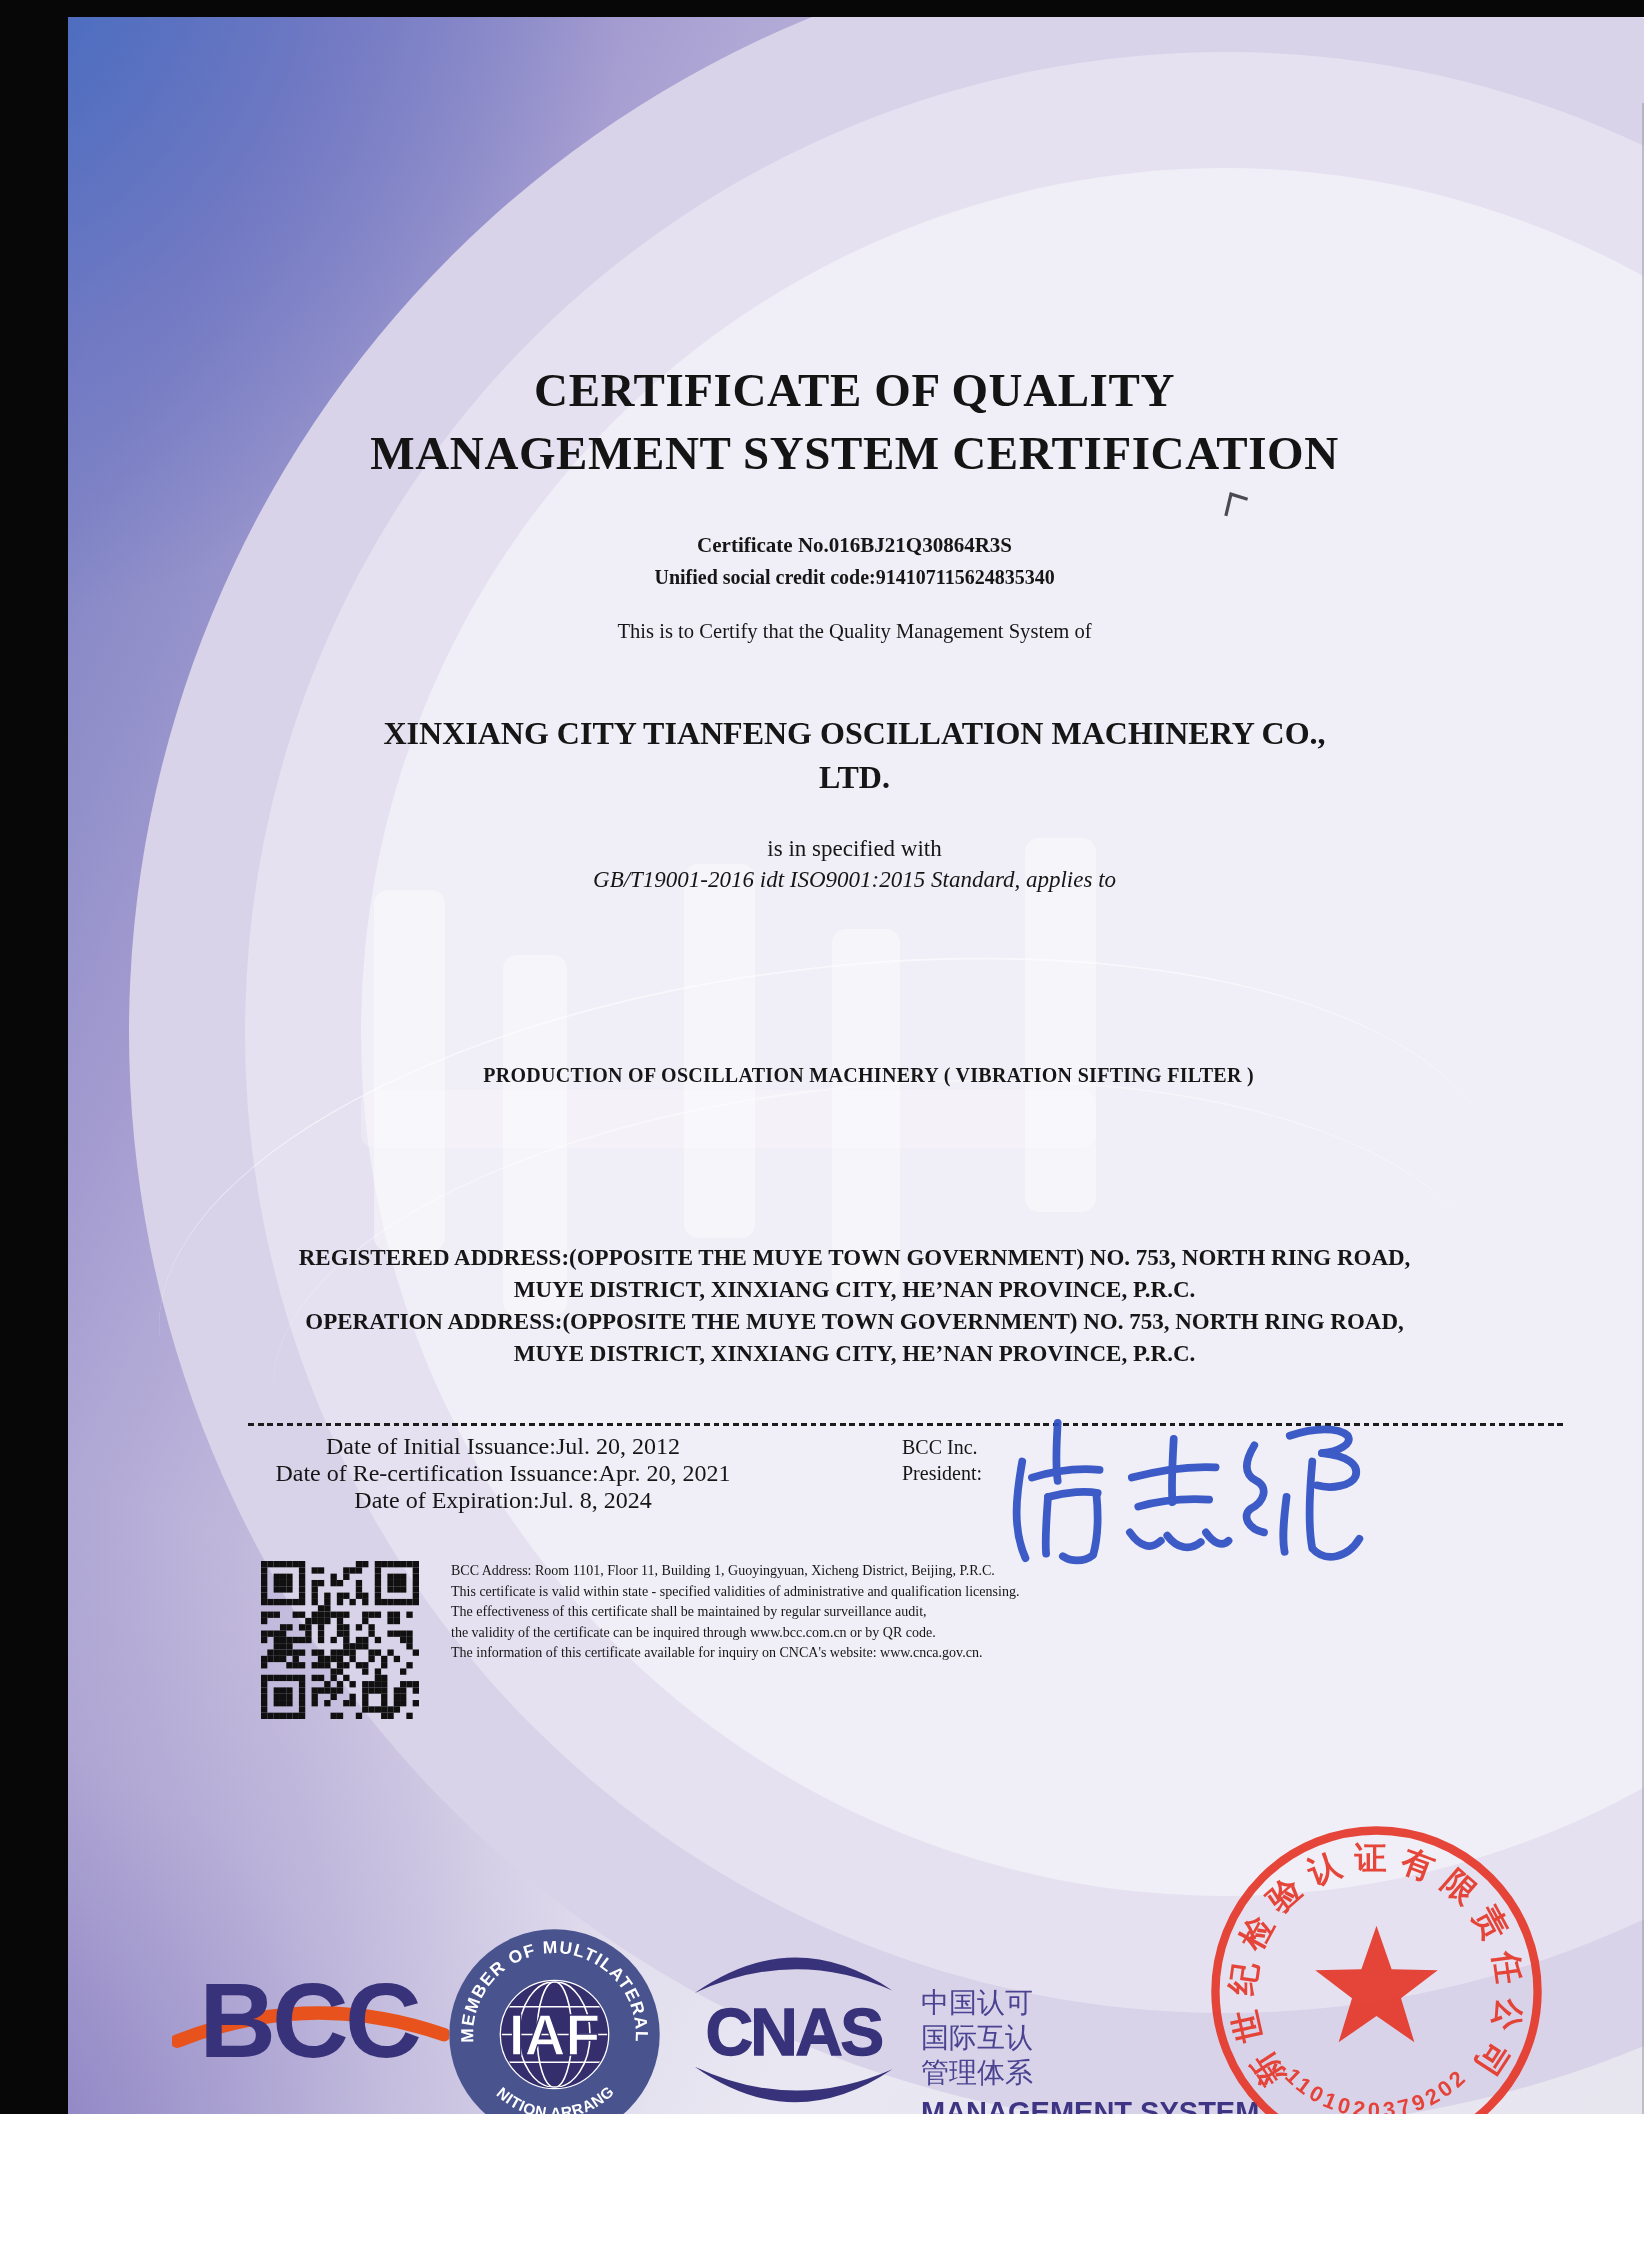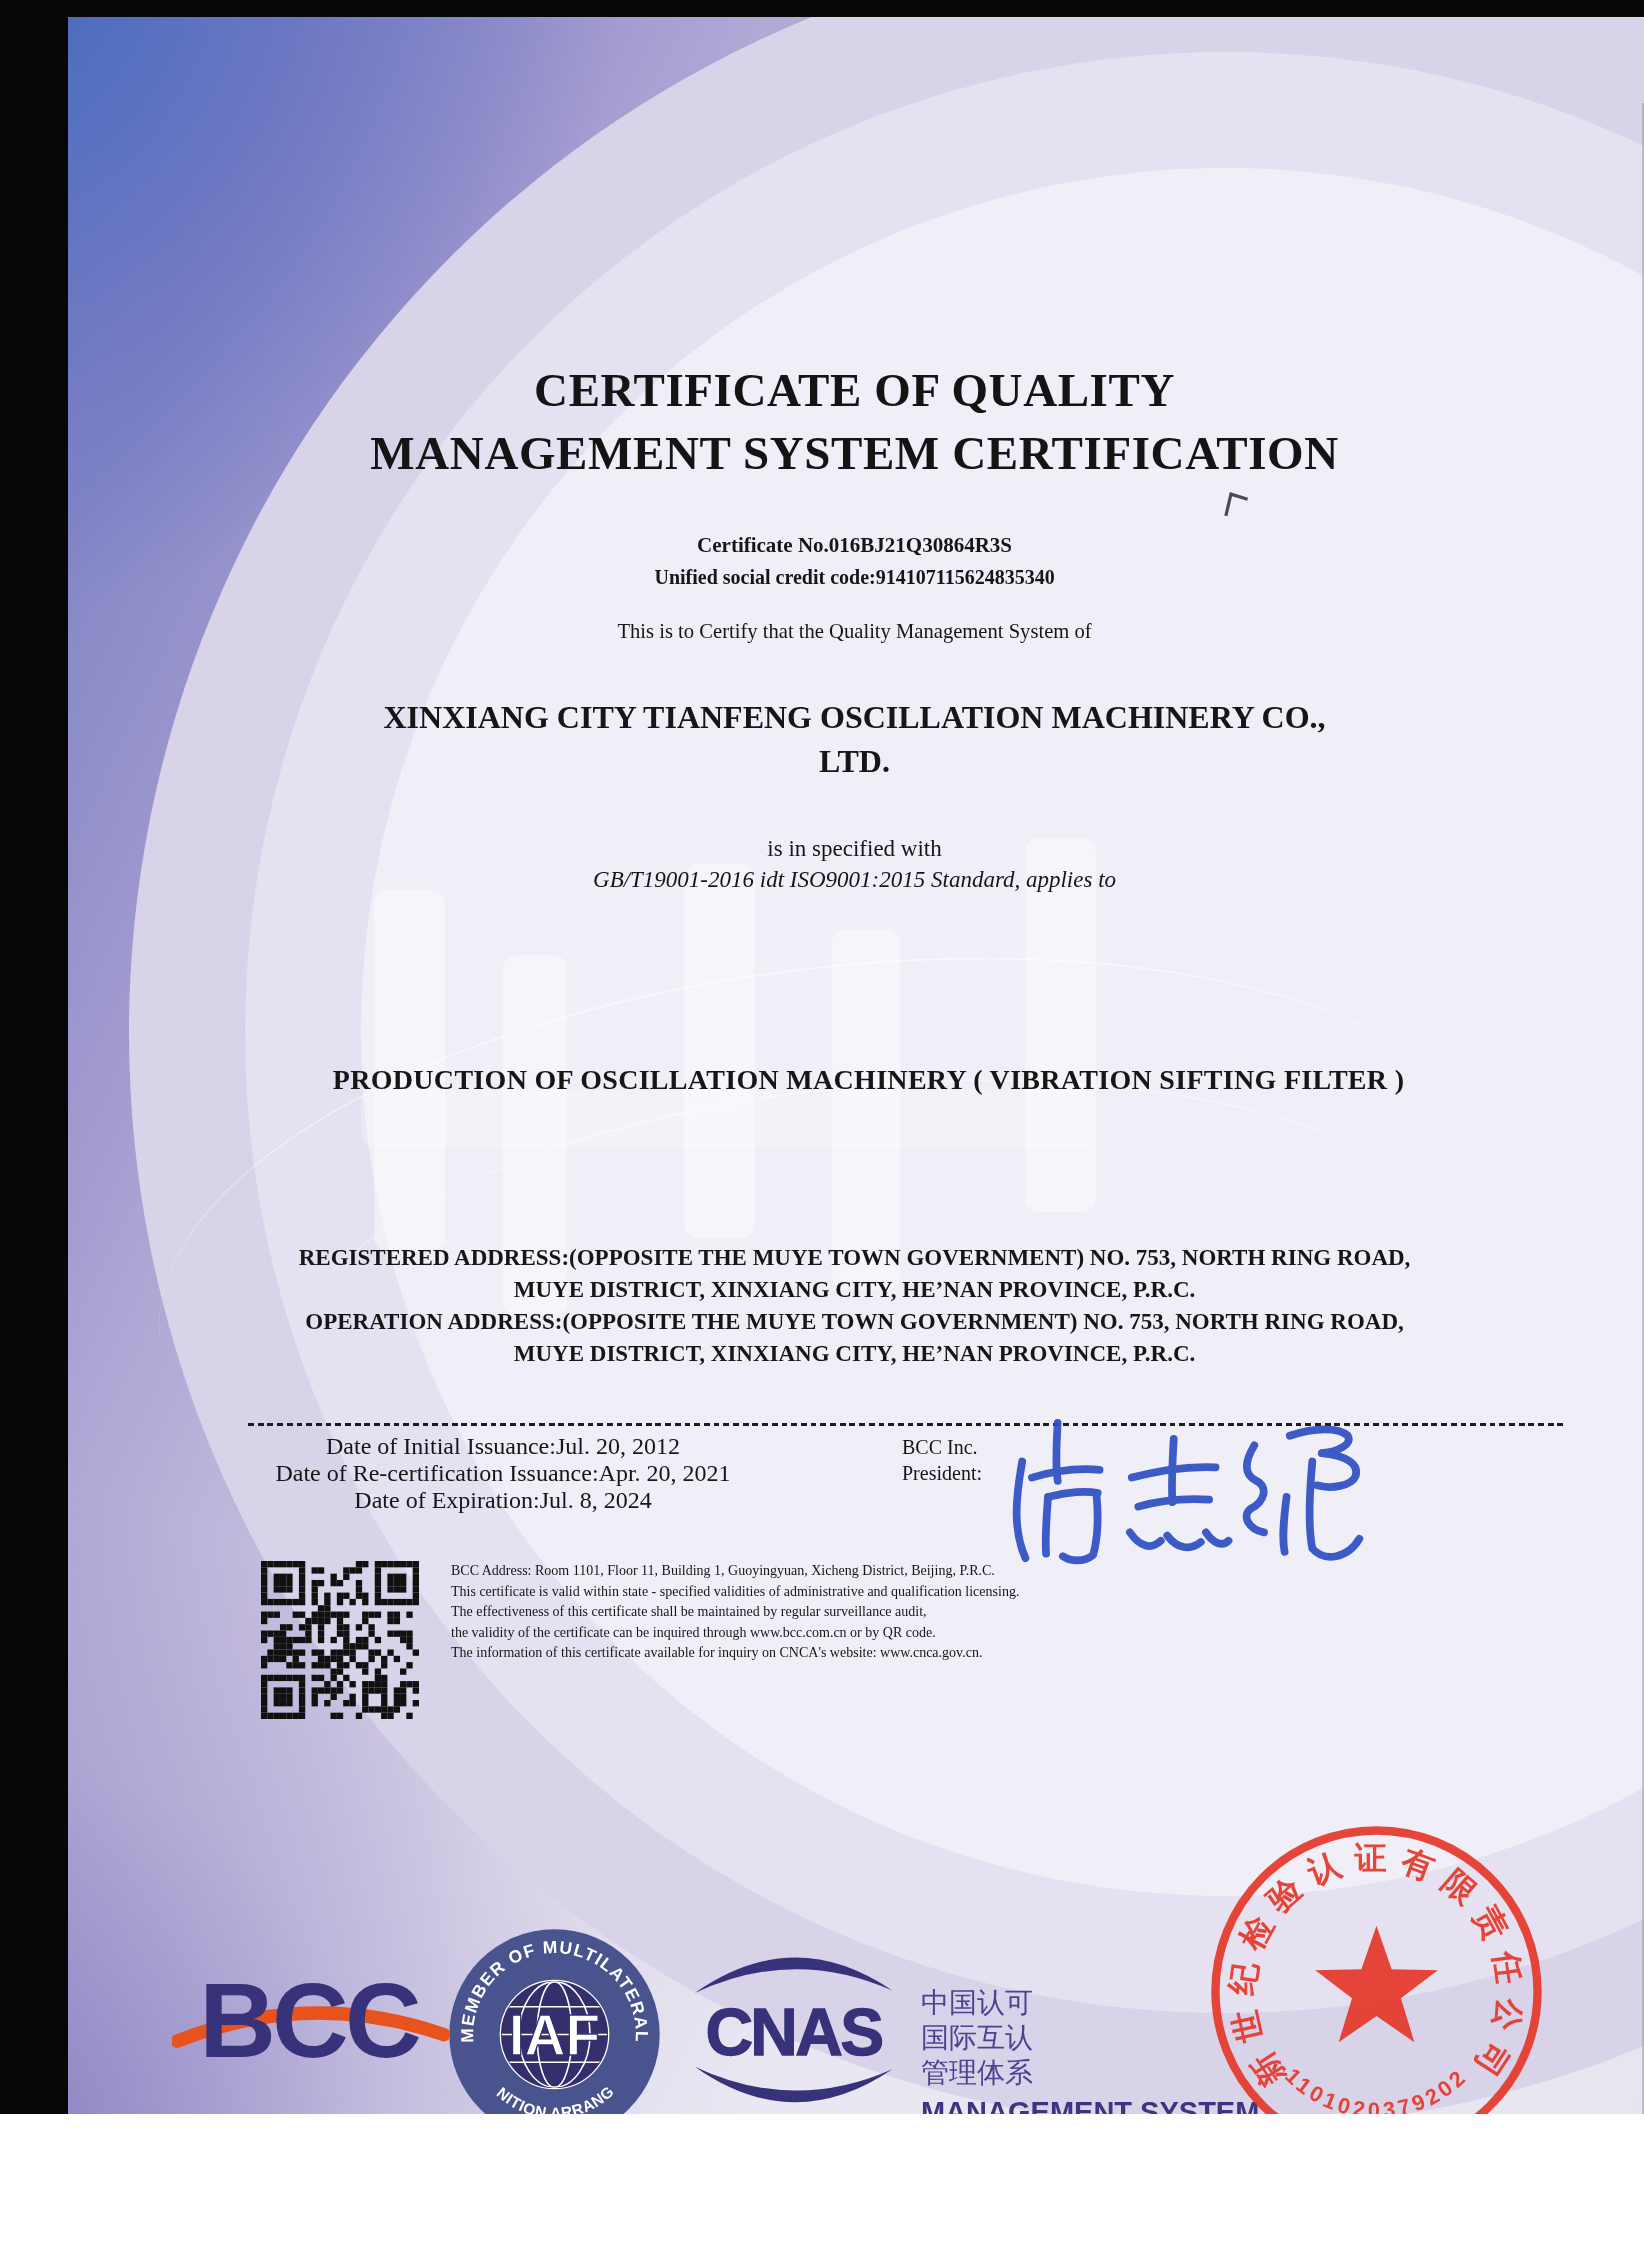--- a/index.html
+++ b/index.html
@@ -20,24 +20,24 @@
   .edge-top{left:0;top:0;width:1645px;height:17px;background:#070707;}
   .edge-left{left:0;top:0;width:68px;height:2261px;background:#070707;}
   .edge-right{right:0;top:103px;width:3.2px;height:2064px;background:rgba(140,140,152,.45);}
   
   .cline{left:68px;right:3.9px;text-align:center;}
   .title{top:359px;font-size:47px;font-weight:bold;line-height:63px;letter-spacing:0.6px;color:#141414;}
   .certno{top:533px;font-size:21px;font-weight:bold;}
   .credit{top:566px;font-size:20px;font-weight:bold;}
   .certify{top:620px;font-size:20.6px;}
   .company{top:695px;font-size:32px;font-weight:bold;line-height:44px;}
-  .company>div{width:1006px;margin:0 auto;}
+  .company>div{width:1006px;margin:16px auto;}
   .conformity{top:836px;font-size:23px;}
   .standard{top:867px;font-size:23px;font-style:italic;}
-  .scope{top:1064px;font-size:28px;font-weight:bold;letter-spacing:0.3px;padding-left:28px;}
+  .scope{top:1064px;font-size:20px;font-weight:bold;letter-spacing:0.3px;padding-left:28px;}
   .addresses{top:1242px;font-size:23px;font-weight:bold;line-height:32px;}
   .addresses>div{width:1148px;margin:0 auto;}
   .dashline{left:248px;top:1423px;width:1316px;height:3.2px;
             background:repeating-linear-gradient(90deg,#1c1c1c 0 5.8px,rgba(0,0,0,0) 5.8px 9.7px);}
   .dates{left:213px;top:1433px;width:580px;text-align:center;font-size:24px;line-height:27px;}
   .issuer{left:902px;top:1434px;font-size:20px;line-height:26px;}
   .fineprint{left:451px;top:1561px;width:955px;font-size:14px;line-height:20.6px;}
   
   .sans{font-family:"Liberation Sans","DejaVu Sans",sans-serif;}
   .cnas-cn{left:921px;top:1971px;font-size:28px;line-height:35px;color:#4a4392;margin-top:14px;}

